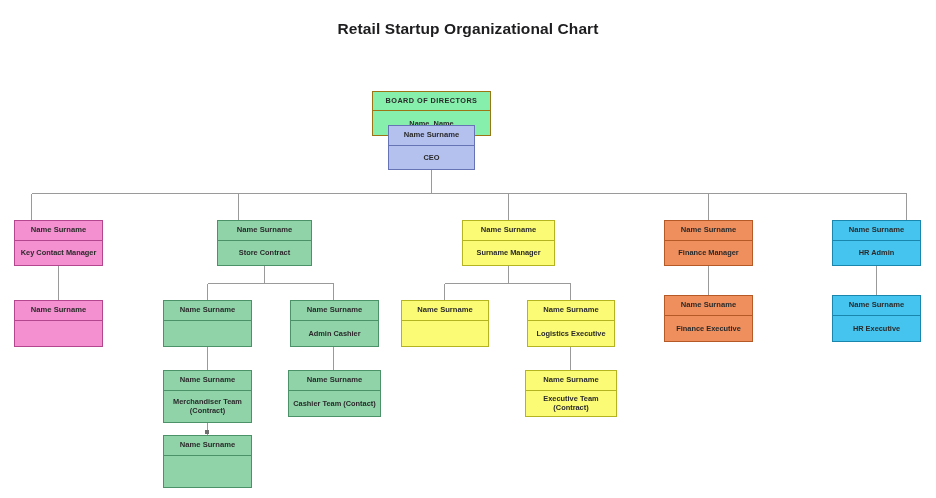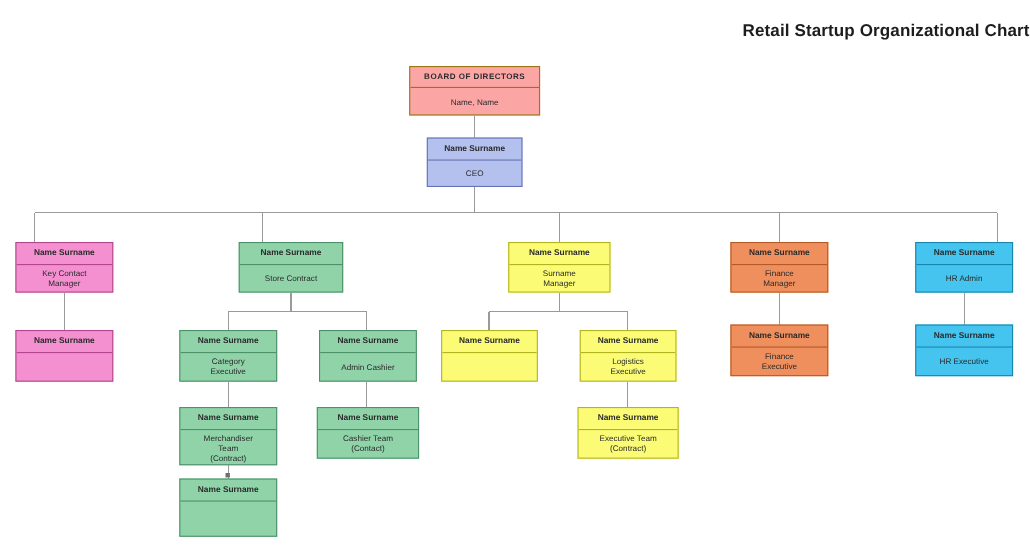--- a/index.html
+++ b/index.html
@@ -19,21 +19,21 @@
     position: absolute;
     left: 0; top: 0;
     width: 936px;
     height: 498px;
   }
   #page-title {
     position: absolute;
     left: 0;
     top: 20px;
     width: 936px;
-    text-align: right;
+    text-align: center;
     font-size: 15.5px;
     font-weight: bold;
     color: #1d1d1f;
     letter-spacing: 0.1px;
   }
   
   #connectors {
     position: absolute;
     left: 0; top: 0;
     width: 936px; height: 498px;
@@ -62,28 +62,28 @@
   }
   .node .title {
     box-sizing: border-box;
     width: 100%;
     flex: 1 1 auto;
     display: flex;
     align-items: center;
     justify-content: center;
     text-align: center;
     font-size: 7.4px;
-    font-weight: normal;
+    font-weight: bold;
     color: #2a2a2a;
-    padding: 3px 18px;
+    padding: 3px 1px;
     line-height: 1.25;
     white-space: pre-line;
   }
   
-  .c-gold   { background: #fca5a5; border-color: #9d7414; }
+  .c-gold   { background: #86efac; border-color: #9d7414; margin-top: 31px; }
   .c-gold .name { border-bottom-color: #9d7414; }
   .c-peri   { background: #b4c0ee; border-color: #6673b5; }
   .c-peri .name { border-bottom-color: #6673b5; }
   .c-pink   { background: #f48fd0; border-color: #b3468f; }
   .c-pink .name { border-bottom-color: #b3468f; }
   .c-green  { background: #90d3a9; border-color: #4b9268; }
   .c-green .name { border-bottom-color: #4b9268; }
   .c-yellow { background: #fbfb76; border-color: #b4b421; }
   .c-yellow .name { border-bottom-color: #b4b421; }
   .c-orange { background: #ef8f5e; border-color: #b55a26; }
@@ -166,21 +166,20 @@
     <div class="name">Name Surname</div>
   </div>
 
   <div class="node c-green" style="left:217px; top:220px; width:95px; height:46px;">
     <div class="name">Name Surname</div>
     <div class="title">Store Contract</div>
   </div>
 
   <div class="node c-green" style="left:163px; top:300px; width:89px; height:47px;">
     <div class="name">Name Surname</div>
-    <div class="title">Category Executive</div>
   </div>
 
   <div class="node c-green" style="left:163px; top:370px; width:89px; height:53px;">
     <div class="name">Name Surname</div>
     <div class="title">Merchandiser Team
 (Contract)</div>
   </div>
 
   <div class="node c-green" style="left:163px; top:435px; width:89px; height:53px;">
     <div class="name">Name Surname</div>

